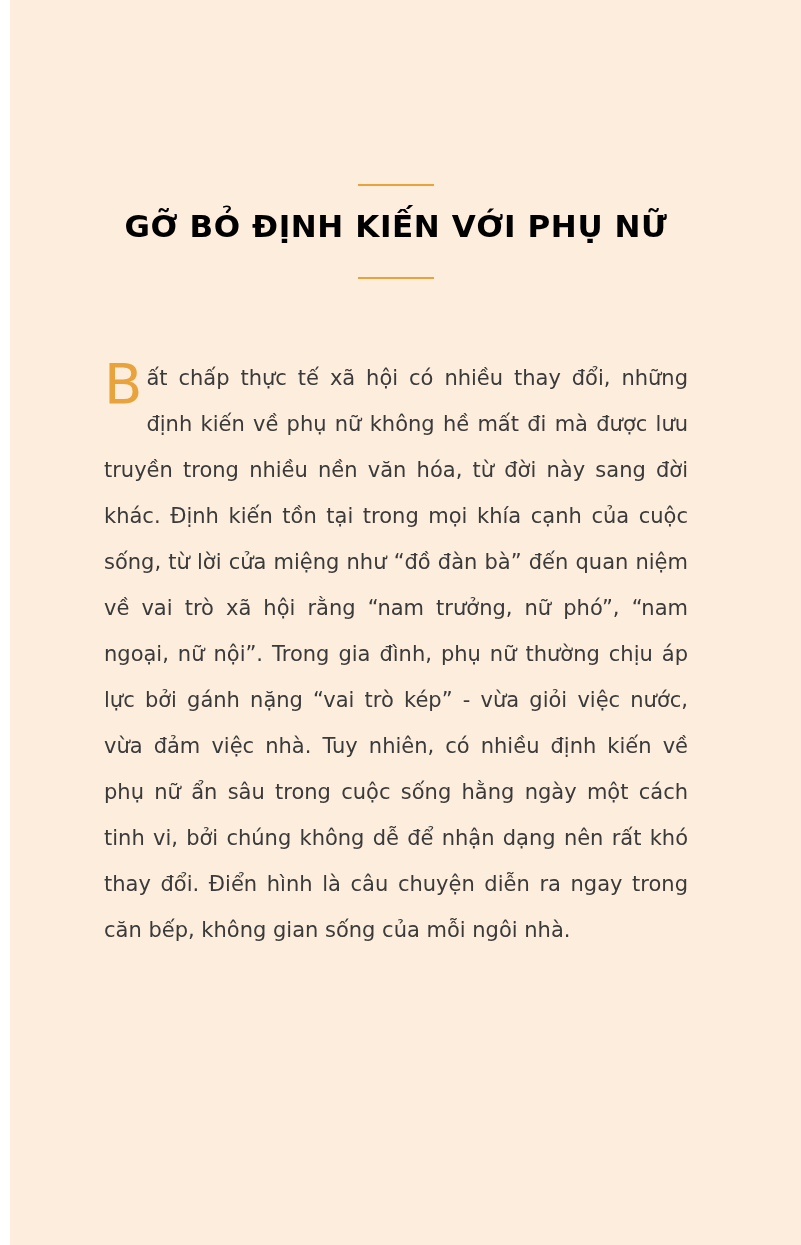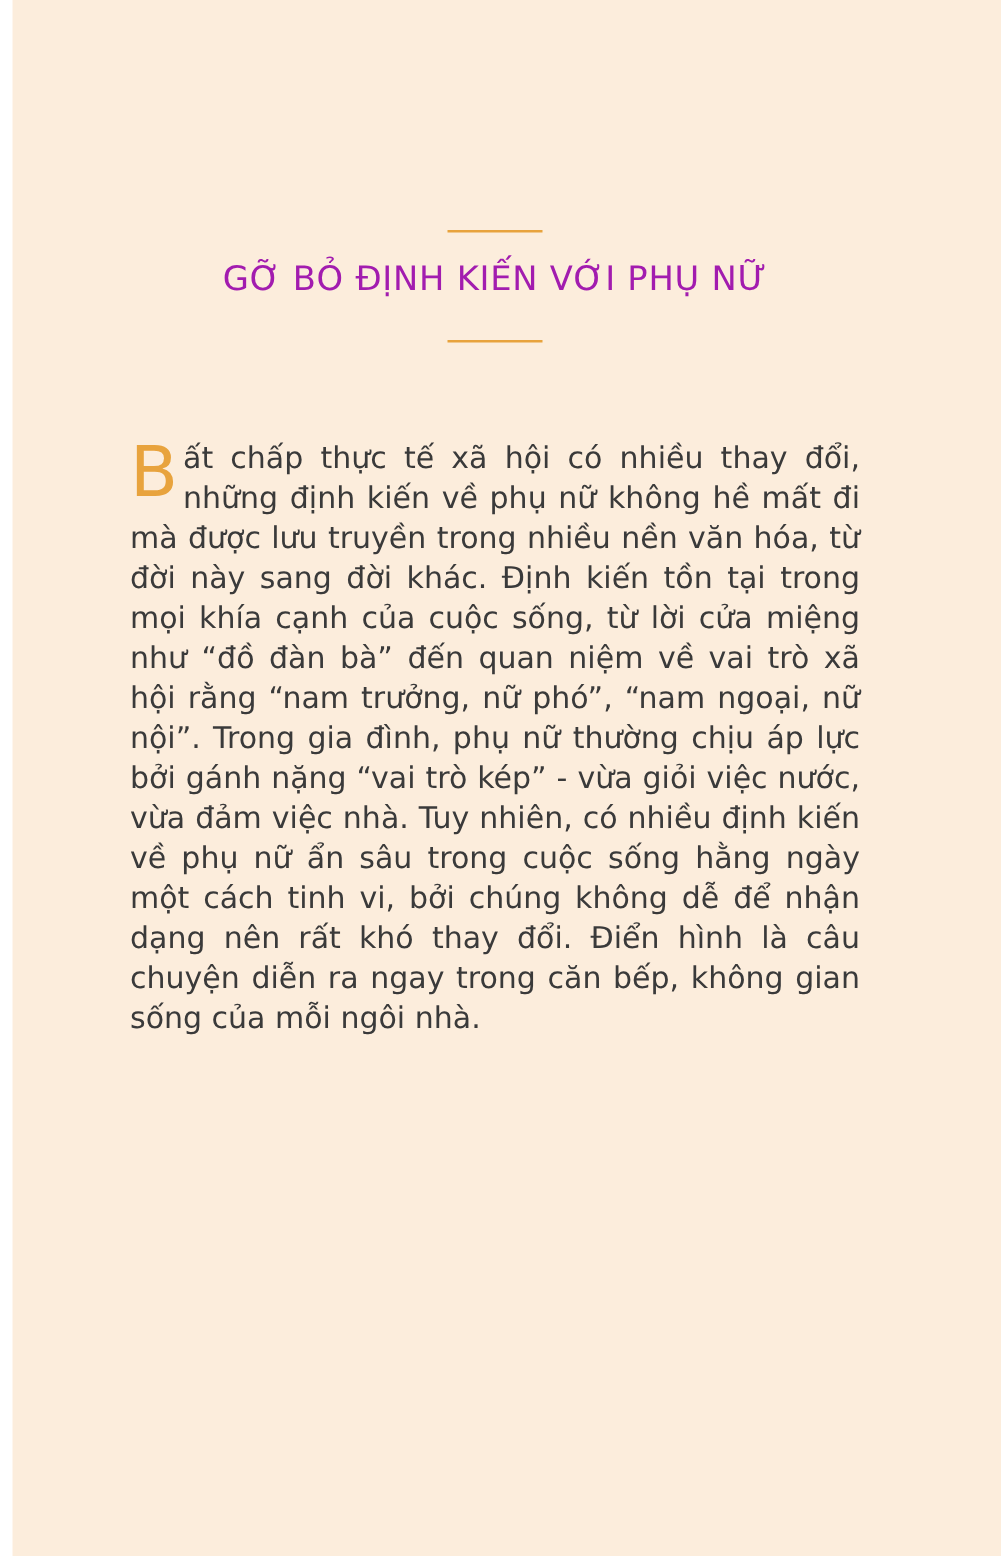--- a/index.html
+++ b/index.html
@@ -45,45 +45,45 @@
     margin-top: 184px;
   }
   .rule-bottom {
     margin-top: 32px;
   }
   .title {
     margin: 0;
     padding: 0;
     text-align: center;
     font-family: "DejaVu Sans", sans-serif;
-    font-size: 27px;
-    font-weight: normal;
+    font-size: 31px;
+    font-weight: bold;
     letter-spacing: 0.6px;
-    color: #a21caf;
+    color: #000000;
     line-height: 1.2;
     margin-top: 22px;
   }
   .body-block {
     margin-top: 76px;
     position: relative;
   }
   .dropcap {
     float: left;
     font-family: "DejaVu Sans", sans-serif;
     font-size: 56px;
     line-height: 54px;
     font-weight: 400;
     color: #e8a33d;
     padding-right: 4px;
     margin-top: 2px;
   }
   .body-text {
     font-family: "DejaVu Sans", sans-serif;
-    font-size: 24px;
-    line-height: 32px;
+    font-size: 21px;
+    line-height: 46px;
     color: #3a3a3a;
     text-align: justify;
     text-justify: inter-word;
     hyphens: none;
   }
 </style>
 </head>
 <body>
 
 <div class="page">

